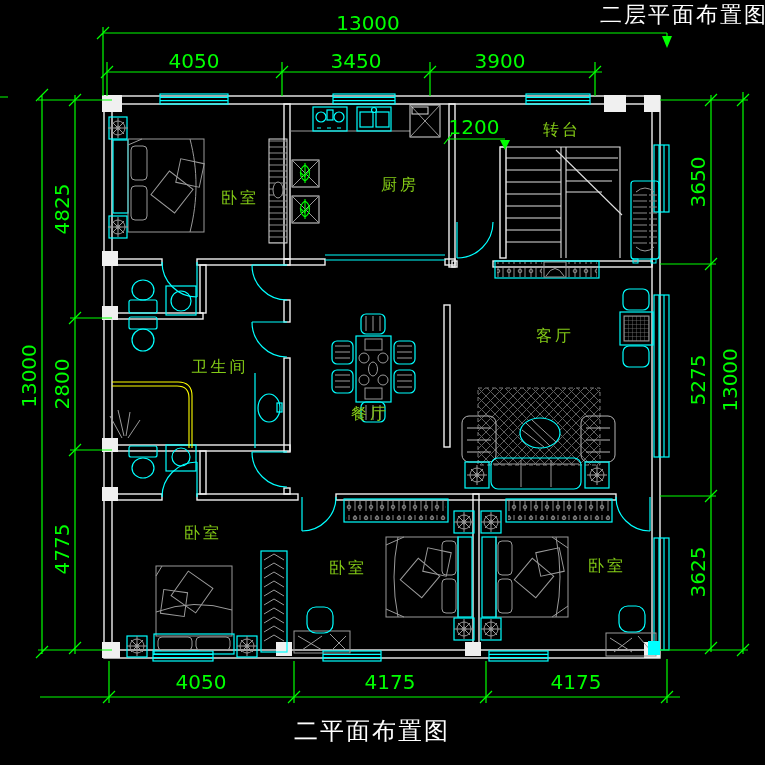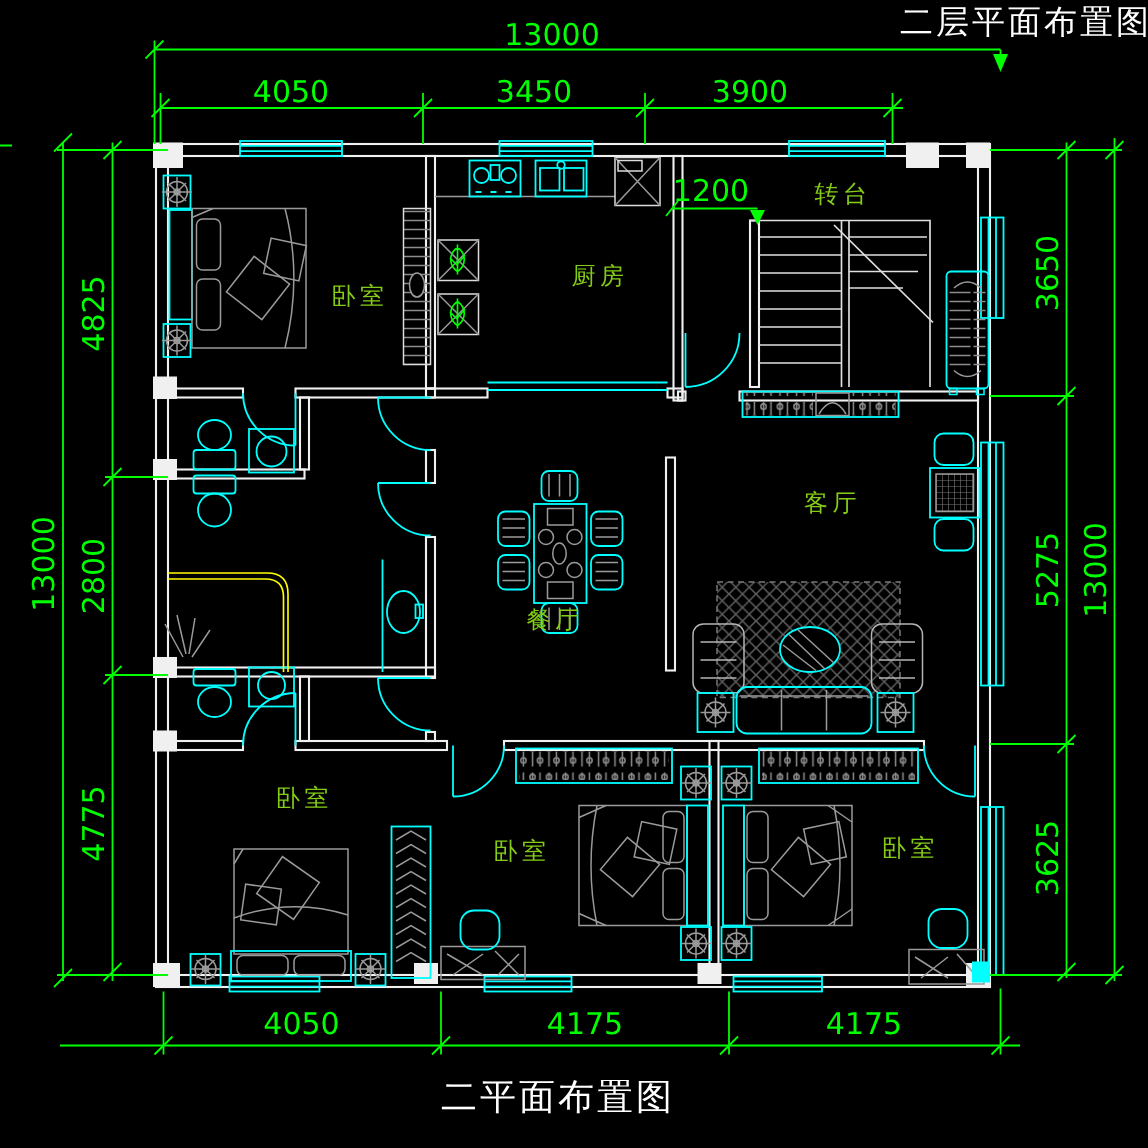--- a/index.html
+++ b/index.html
@@ -448,20 +448,21 @@
   </g>
 </svg>
 
   <div class="title" style="left:684px;top:15px;">二层平面布置图</div>
   <div class="title" style="left:372px;top:731px;font-size:24px;font-family:Liberation Serif, serif;">二平面布置图</div>
 
   <div class="room" style="left:240px;top:198px;">卧室</div>
   <div class="room" style="left:400px;top:185px;">厨房</div>
   <div class="room" style="left:562px;top:130px;">转台</div>
   <div class="room" style="left:555px;top:336px;">客厅</div>
+  <div class="room" style="left:220px;top:367px;">卫生间</div>
   <div class="room" style="left:370px;top:414px;">餐厅</div>
   <div class="room" style="left:203px;top:533px;">卧室</div>
   <div class="room" style="left:348px;top:568px;">卧室</div>
   <div class="room" style="left:607px;top:566px;">卧室</div>
 
   <div class="dim" style="left:368px;top:23px;">13000</div>
   <div class="dim" style="left:194px;top:61px;">4050</div>
   <div class="dim" style="left:356px;top:61px;text-align:right;">3450</div>
   <div class="dim" style="left:500px;top:61px;">3900</div>
   <div class="dim" style="left:474px;top:127px;">1200</div>

